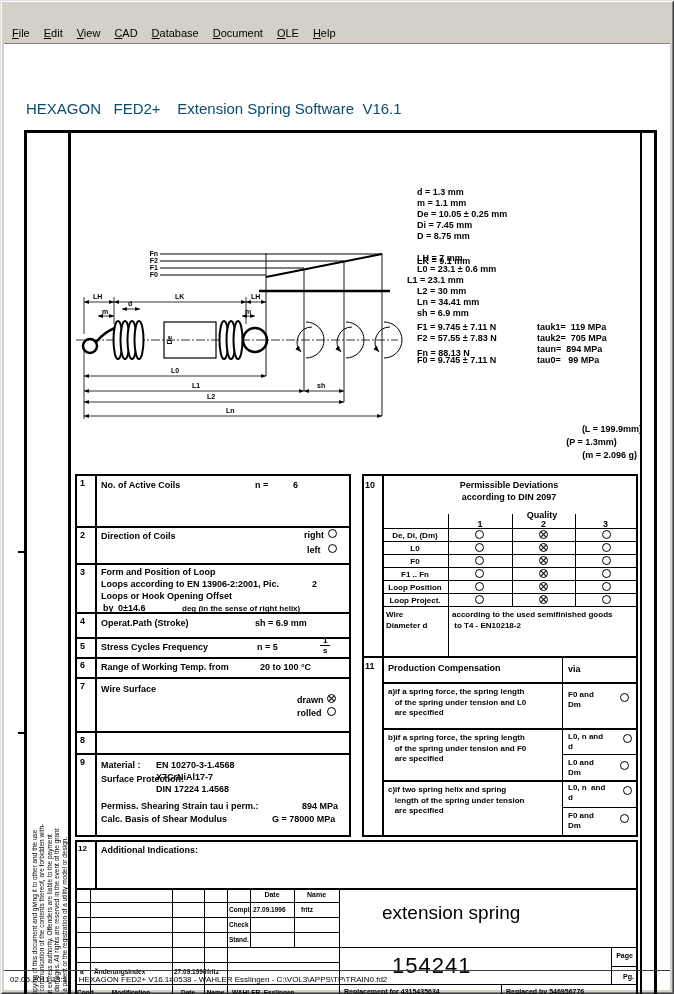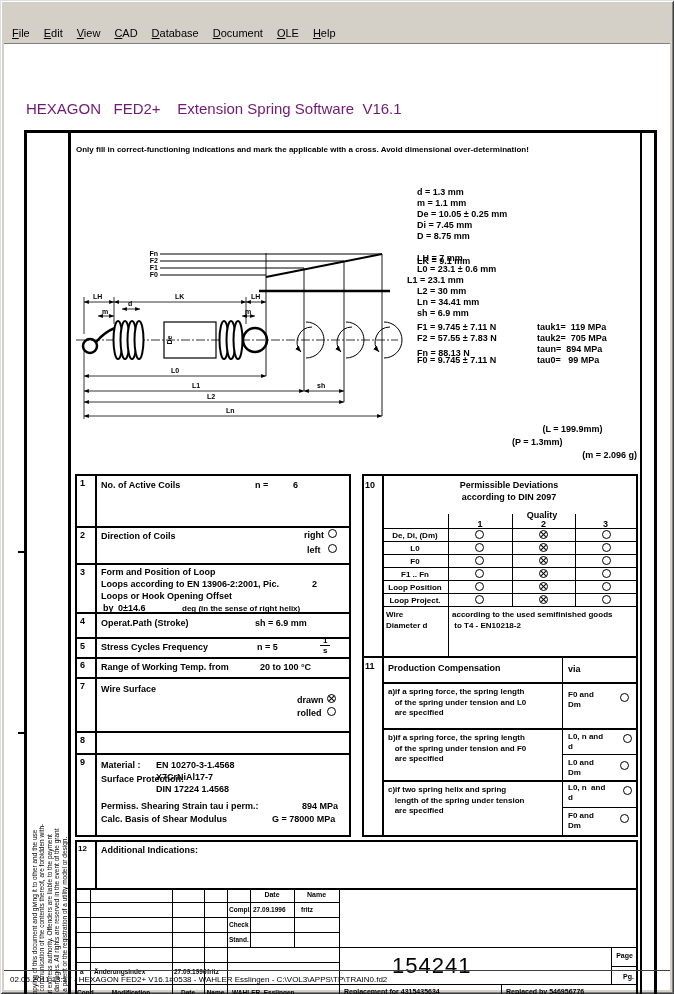--- a/index.html
+++ b/index.html
@@ -21,21 +21,21 @@
   .lv{position:absolute;background:#000;width:2px;}
   .lh1{height:1px;}.lv1{width:1px;}
   .t{position:absolute;color:#000;font:bold 9px/1.15 "Liberation Sans",sans-serif;white-space:pre;}
   .t8{font-size:8px;}
   .t7{font-size:7px;}
   .t65{font-size:6.5px;}
   .pre{white-space:pre;line-height:11px;}
   .ctr{text-align:center;}
   .big-title{font:normal 19px "Liberation Sans",sans-serif;}
   .big-num{font:normal 22px "Liberation Sans",sans-serif;letter-spacing:1px;}
-  .hexhead{position:absolute;left:22px;top:56px;font:normal 15px "Liberation Sans",sans-serif;color:#701a75;white-space:pre;}
+  .hexhead{position:absolute;left:22px;top:56px;font:normal 15px "Liberation Sans",sans-serif;color:#0c4a6e;white-space:pre;}
   .radio{position:absolute;width:9px;height:9px;box-sizing:border-box;border:1px solid #000;border-radius:50%;background:#fff;}
   .radio[data-checked="true"]::before,.radio[data-checked="true"]::after{content:"";position:absolute;left:0;top:3px;width:7px;height:0;border-top:1.4px solid #000;}
   .radio[data-checked="true"]::before{transform:rotate(45deg);}
   .radio[data-checked="true"]::after{transform:rotate(-45deg);}
   .frac{position:absolute;display:inline-flex;flex-direction:column;align-items:center;font:bold 8px/9px "Liberation Sans",sans-serif;color:#000;}
   .frac .fnum{border-bottom:1px solid #000;padding:0 3px;}
   .vtext{position:absolute;left:27px;top:955px;transform:rotate(-90deg);transform-origin:0 0;width:268px;
     font:normal 6.5px/7.4px "Liberation Sans",sans-serif;color:#000;white-space:pre;}
   .statusline{position:absolute;left:0;right:0;top:926px;height:1px;background:#404040;}
   .statustext{position:absolute;left:6px;top:931px;font:normal 8px "Liberation Sans",sans-serif;color:#000;white-space:pre;}
@@ -62,21 +62,20 @@
   <div class="page">
 
     <div class="hexhead">HEXAGON   FED2+    Extension Spring Software  V16.1</div>
 
     <div class="frame"></div>
     <i class="lv" style="left:64px;top:86px;height:873px;width:3px"></i>
     <i class="lv" style="left:636px;top:86px;height:873px"></i>
     <i class="lh" style="left:14px;top:507px;width:6px"></i>
     <i class="lh" style="left:14px;top:688px;width:6px"></i>
 
-    <div class="t t8" style="left:72px;top:101px">Only fill in correct-functioning indications and mark the applicable with a cross. Avoid dimensional over-determination!</div>
 
     <svg style="position:absolute;left:70px;top:195px" width="330" height="200" viewBox="0 0 330 200">
       <defs>
         <marker id="ar" viewBox="0 0 8 8" refX="7" refY="4" markerWidth="7" markerHeight="7" orient="auto-start-reverse">
           <path d="M0,1.2 L7,4 L0,6.8 z" fill="#000"></path>
         </marker>
       </defs>
       <g stroke="#000" fill="none" stroke-width="1">
         <line x1="86" y1="15" x2="308" y2="15"></line>
         <line x1="86" y1="22" x2="270" y2="22"></line>
@@ -163,22 +162,22 @@
 
     <div class="t" style="left:413px;top:278px">F1 = 9.745 ± 7.11 N</div>
     <div class="t" style="left:533px;top:278px">tauk1=  119 MPa</div>
     <div class="t" style="left:413px;top:289px">F2 = 57.55 ± 7.83 N</div>
     <div class="t" style="left:533px;top:289px">tauk2=  705 MPa</div>
     <div class="t" style="left:413px;top:304px">Fn = 88.13 N</div>
     <div class="t" style="left:533px;top:300px">taun=  894 MPa</div>
     <div class="t" style="left:413px;top:311px">F0 = 9.745 ± 7.11 N</div>
     <div class="t" style="left:533px;top:311px">tau0=   99 MPa</div>
 
-    <div class="t" style="left:512px;top:380px;width:113px;text-align:center">(L = 199.9mm)</div>
-    <div class="t" style="left:508px;top:393px;width:113px;text-align:left">(P = 1.3mm)</div>
+    <div class="t" style="left:525px;top:380px;width:113px;text-align:right">(L = 199.9mm)</div>
+    <div class="t" style="left:531px;top:393px;width:113px;text-align:center">(P = 1.3mm)</div>
     <div class="t" style="left:520px;top:406px;width:113px;text-align:right">(m = 2.096 g)</div>
 
     <i class="lv" style="left:71px;top:430px;height:361px"></i>
     <i class="lv" style="left:91px;top:430px;height:361px"></i>
     <i class="lv" style="left:345px;top:430px;height:361px"></i>
     <i class="lh" style="left:71px;top:430px;width:276px"></i>
     <i class="lh" style="left:71px;top:482px;width:276px"></i>
     <i class="lh" style="left:71px;top:519px;width:276px"></i>
     <i class="lh" style="left:71px;top:568px;width:276px"></i>
     <i class="lh" style="left:71px;top:593px;width:276px"></i>
@@ -364,20 +363,21 @@
     <i class="lh lh1" style="left:71px;top:940px;width:563px"></i>
     <i class="lh lh1" style="left:607px;top:922px;width:27px"></i>
 
     <div class="t t7 ctr" style="left:246px;top:847px;width:44px">Date</div>
     <div class="t t7 ctr" style="left:290px;top:847px;width:45px">Name</div>
     <div class="t t65" style="left:225px;top:862px">Compl.</div>
     <div class="t t65" style="left:249px;top:862px">27.09.1996</div>
     <div class="t t65" style="left:297px;top:862px">fritz</div>
     <div class="t t65" style="left:225px;top:877px">Check</div>
     <div class="t t65" style="left:225px;top:892px">Stand.</div>
+    <div class="t big-title" style="left:378px;top:858px;font-weight:normal">extension spring</div>
     <div class="t big-num" style="left:388px;top:909px;font-weight:normal">154241</div>
     <div class="t t7 ctr" style="left:607px;top:908px;width:27px">Page</div>
     <div class="t t7" style="left:607px;top:929px;width:23px;text-align:right">Pg.</div>
     <div class="t t65" style="left:76px;top:924px">a</div>
     <div class="t t65" style="left:90px;top:924px">Änderungsindex</div>
     <div class="t t65" style="left:170px;top:924px">27.09.1996</div>
     <div class="t t65" style="left:203px;top:924px">fritz</div>
     <div class="t t65" style="left:73px;top:945px">Cond.</div>
     <div class="t t65 ctr" style="left:86px;top:945px;width:82px">Modification</div>
     <div class="t t65 ctr" style="left:168px;top:945px;width:32px">Date</div>

